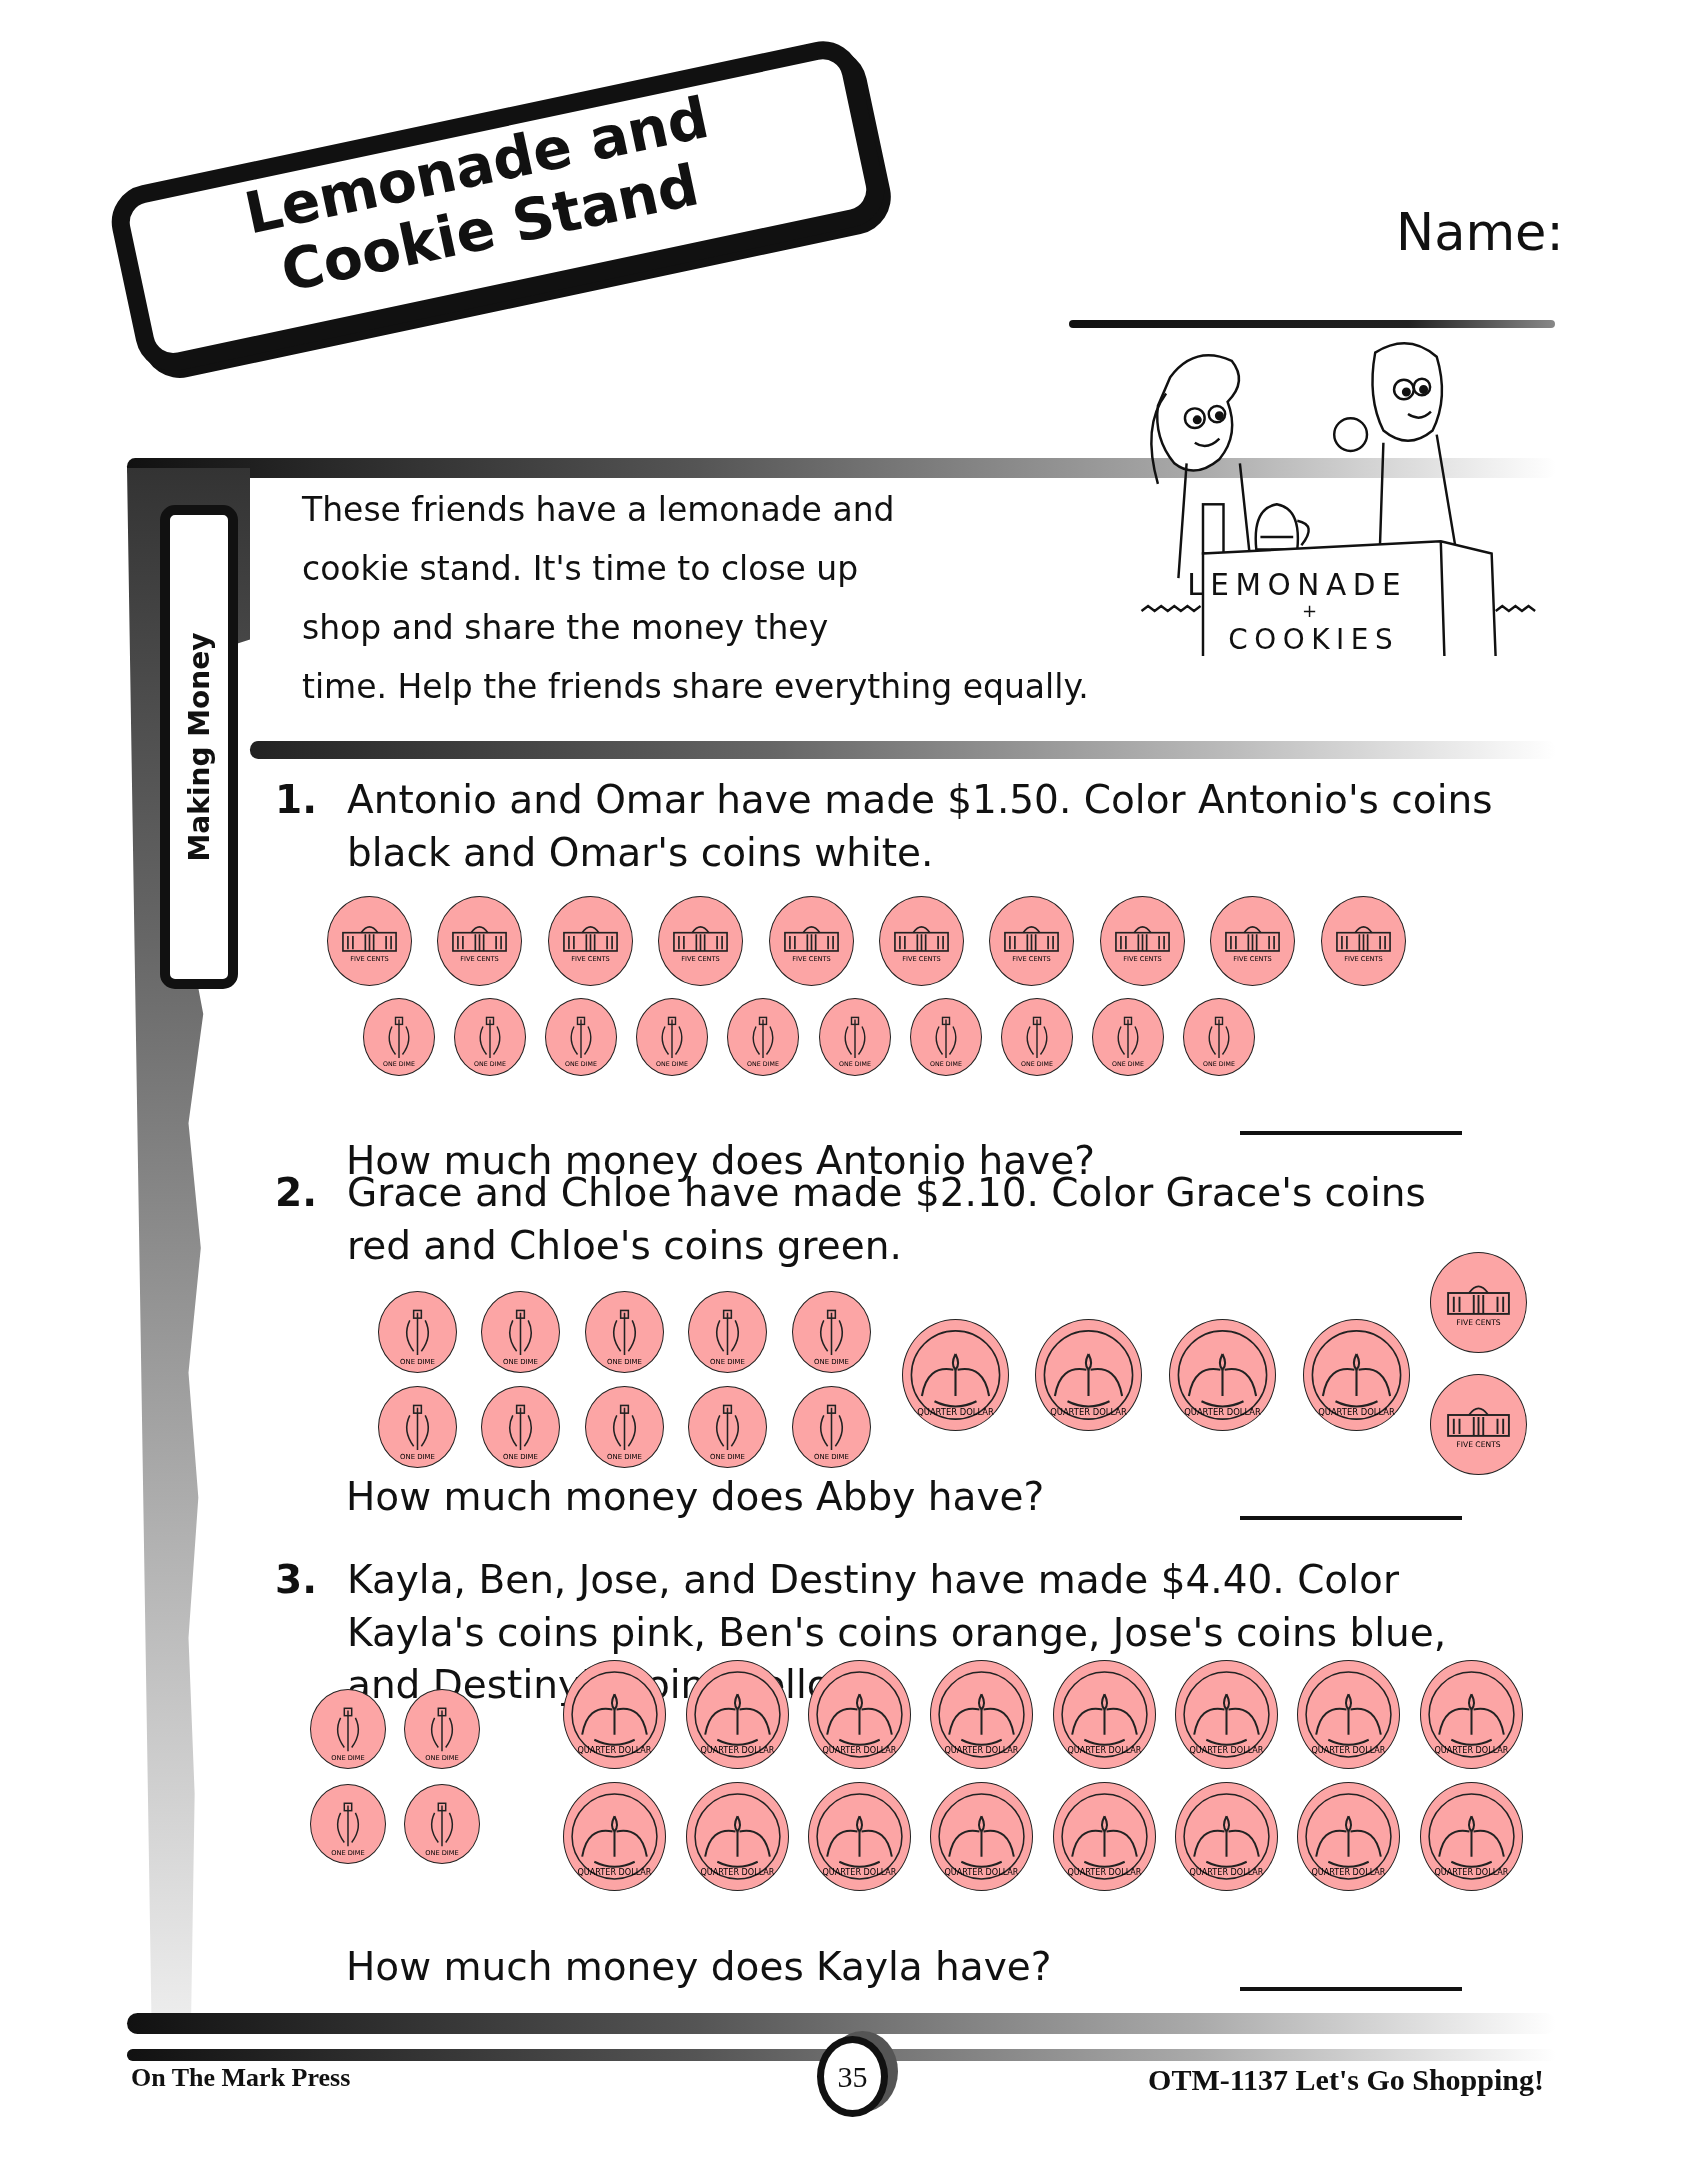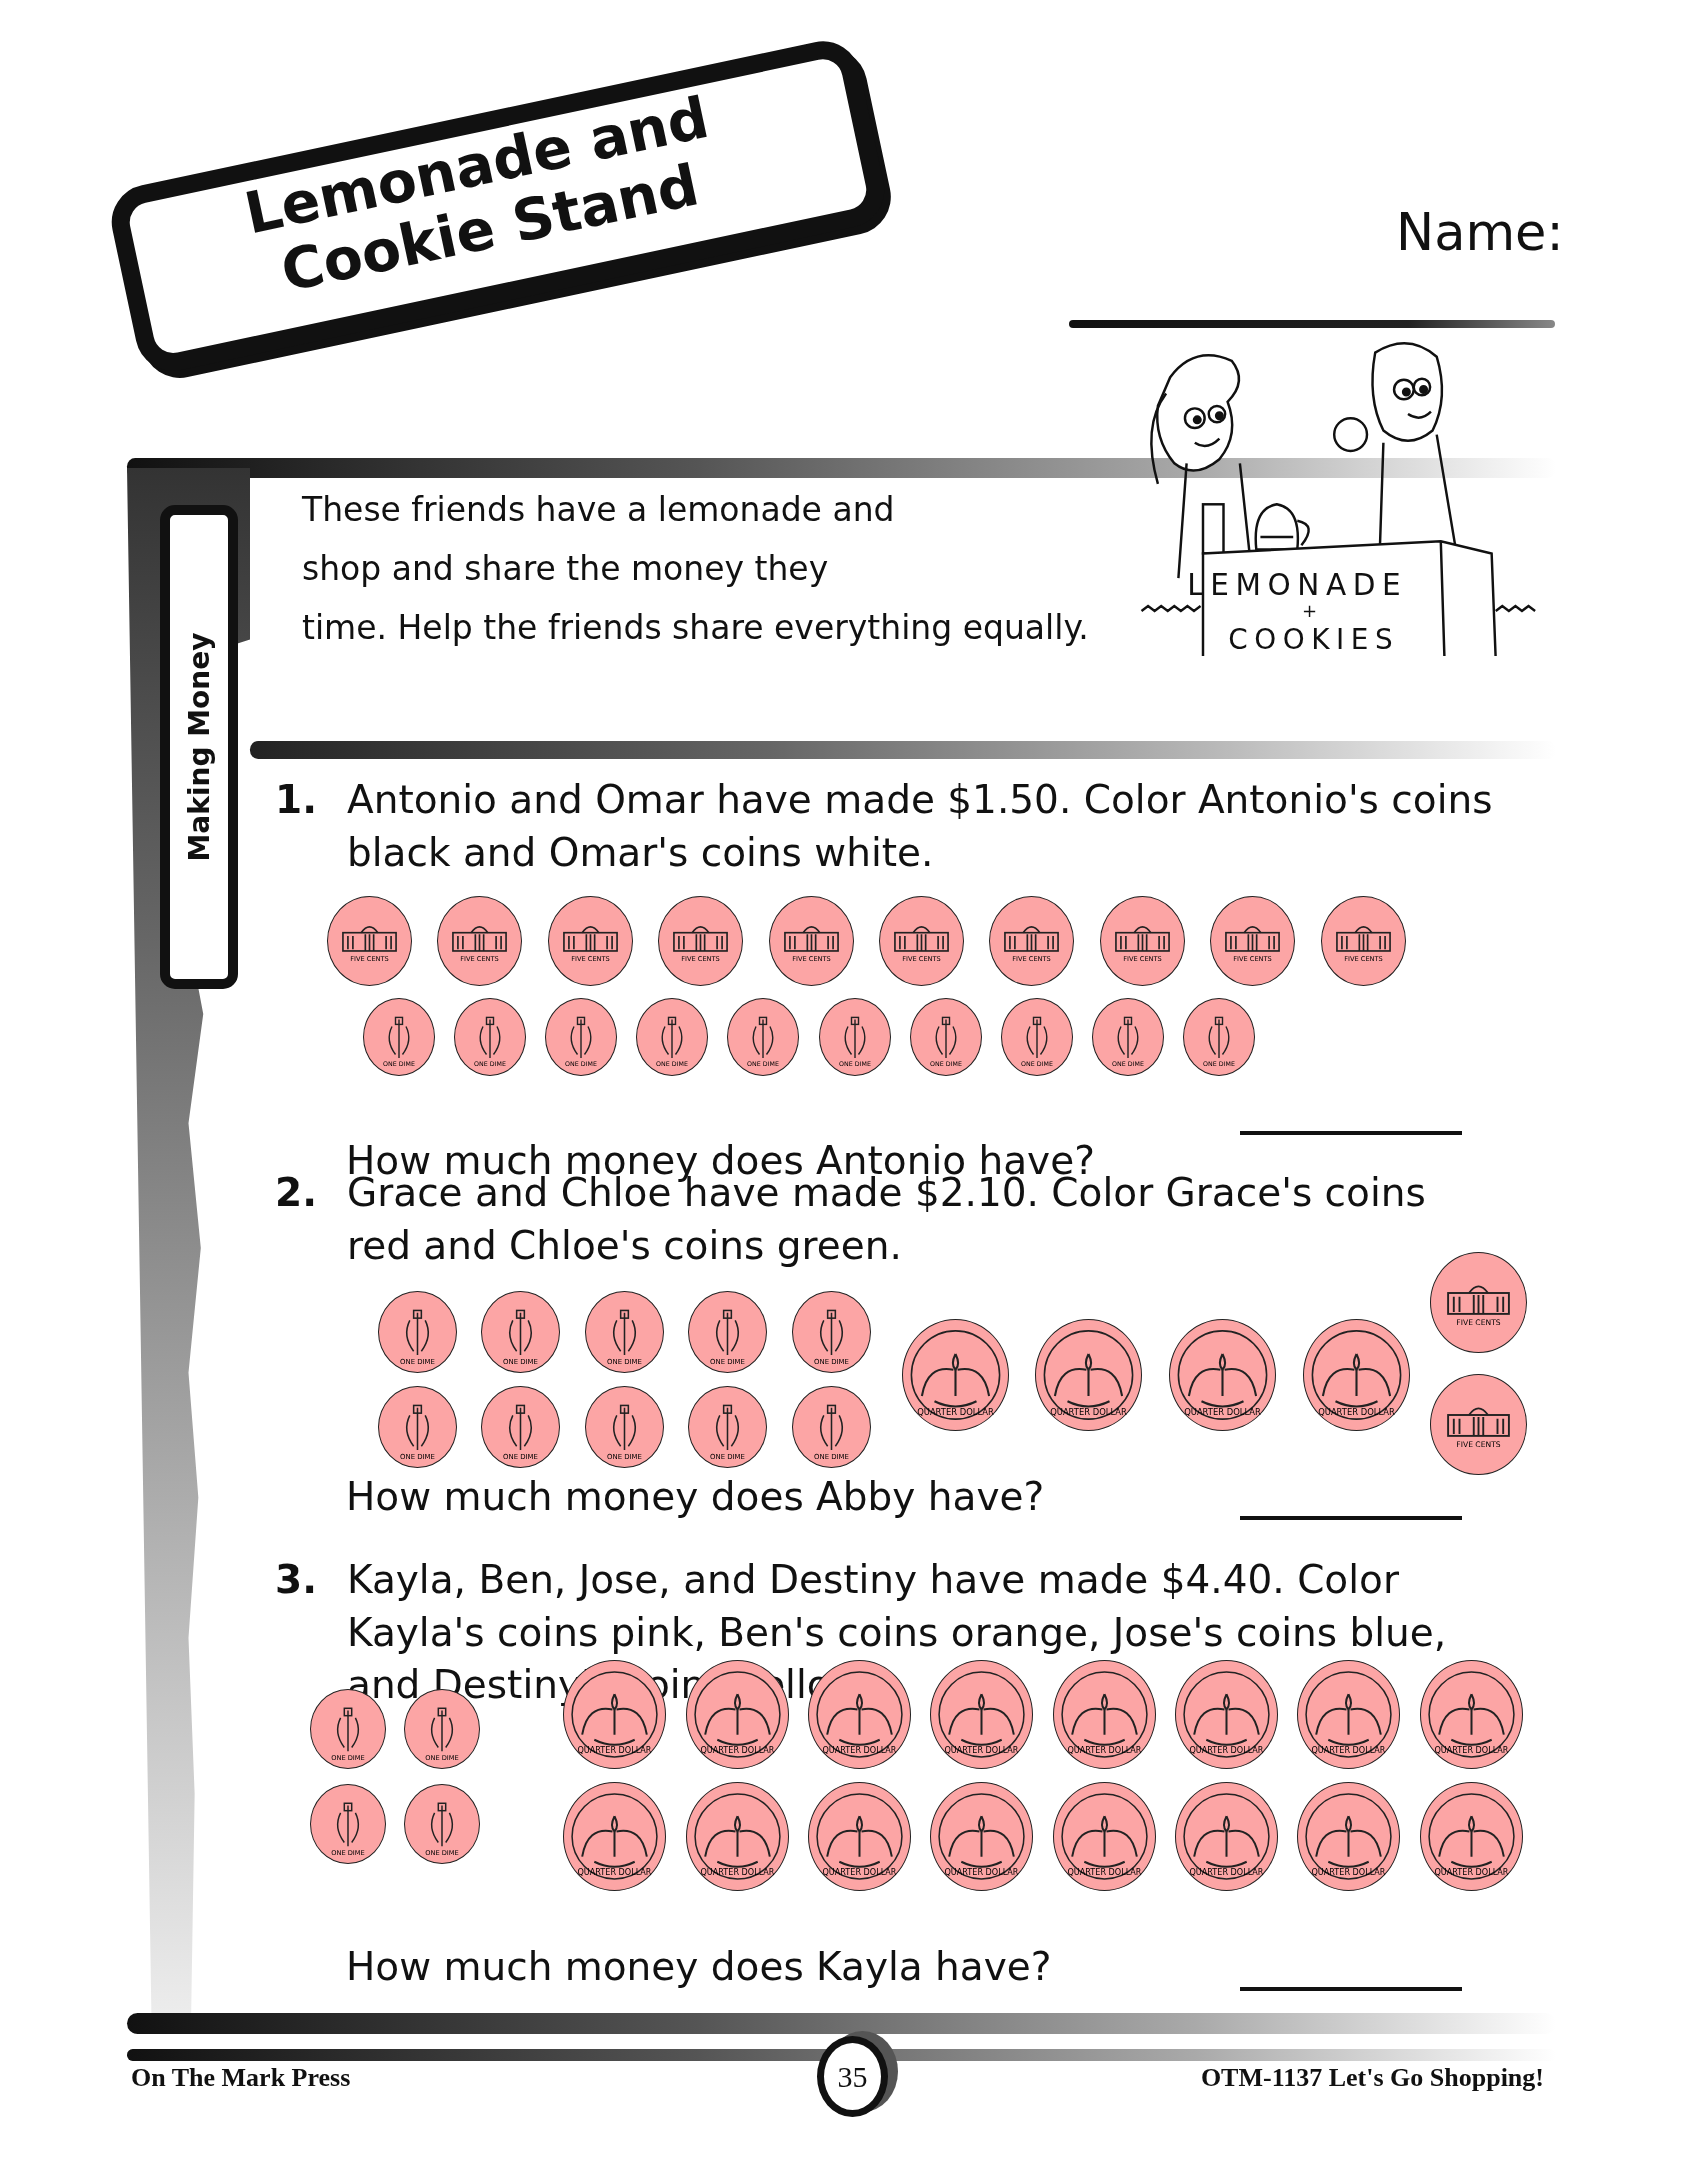--- a/index.html
+++ b/index.html
@@ -38,21 +38,21 @@
   .q-num { position:absolute; left:0; top:0; font-weight:bold; }
   .q-text { position:absolute; left:72px; top:0; white-space:nowrap; }
   .q-ask { position:absolute; left:346px; font-size:39px; color:#111; white-space:nowrap; }
   .answer-line { position:absolute; left:1240px; width:222px; height:4.1px; background:#111; }
 
   .coin { position:absolute; border:1.6px solid #222; border-radius:50%; background:#fca5a5; box-sizing:border-box; }
   .coin svg { width:100%; height:100%; display:block; }
 
   
   .foot-left { position:absolute; left:131px; top:2063px; font-family:"Liberation Serif", serif; font-weight:bold; font-size:26px; color:#111; }
-  .foot-right { position:absolute; right:138px; top:2063px; font-family:"Liberation Serif", serif; font-weight:bold; font-size:26px; color:#111; }
+  .foot-right { position:absolute; right:138px; top:2063px; font-family:"Liberation Serif", serif; font-weight:bold; font-size:30px; color:#111; }
   .page-badge { position:absolute; left:817px; top:2036px; width:57px; height:67px; border-radius:50%; border:7.4px solid #111; background:#fff; display:flex; align-items:center; justify-content:center; font-family:"Liberation Serif", serif; font-size:30px; box-shadow:10px -5px 0 #555; }
 </style>
 </head>
 <body>
 
 <div class="title-banner">
   <div class="title-box"></div>
   <div class="title-text">
     <div>Lemonade and</div>
     <div>Cookie Stand</div>
@@ -65,20 +65,21 @@
 <div class="bar bar-top"></div>
 <div class="bar bar-mid"></div>
 
 <div class="side-strip"></div>
 <div class="side-tab">
   <span class="side-tab-label">Making Money</span>
 </div>
 
 <div class="intro">
   <span class="l">These friends have a lemonade and</span>
+  <span class="l">cookie stand.  It's time to close up</span>
   <span class="l">shop and share the money they</span>
   <span class="l">time.  Help the friends share everything equally.</span>
 </div>
 
 <div class="illus">
   <svg width="468" height="328" viewBox="0 0 570 400">
     <g fill="none" stroke="#111" stroke-width="3">
 
       <path d="M95 60 q30-40 75-20 q20 25 -5 50 q15 40 -10 70 q-30 25 -55 5 q-25 -30 -20 -70z" fill="#fff"></path>
       <path d="M90 80 q-30 40 -10 110"></path>

